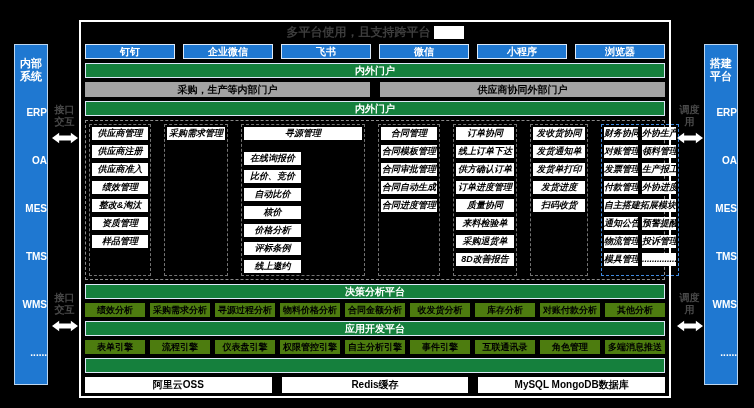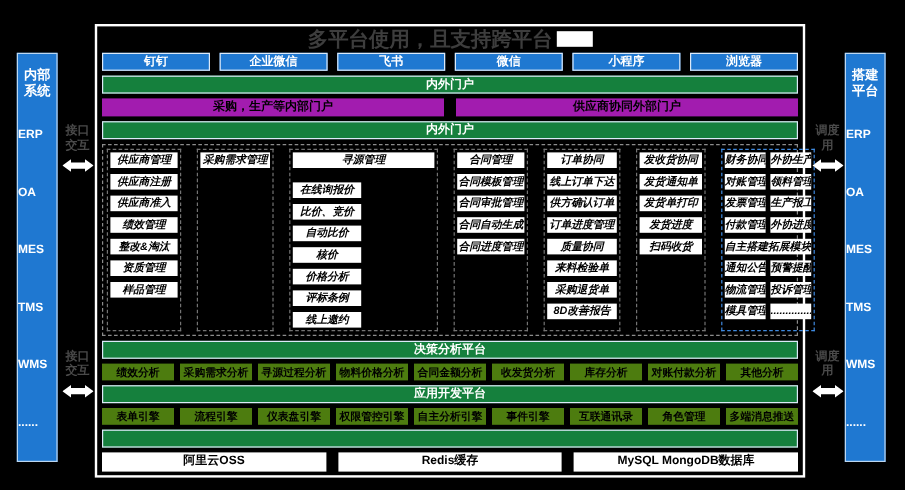--- a/index.html
+++ b/index.html
@@ -8,47 +8,47 @@
 
   
   .sidebar{position:absolute;top:44px;width:34px;height:341px;background:#1f78d1;
            border:1px solid #bcd6f0;display:flex;flex-direction:column;align-items:center;
            box-sizing:border-box;}
   .sidebar.left{left:14px;}
   .sidebar.right{left:704px;}
   .sidebar-title{color:#fff;font-weight:bold;font-size:11px;line-height:1.15;text-align:center;
                  padding-top:12px;width:22px;}
   .sidebar-items{flex:1;display:flex;flex-direction:column;justify-content:space-around;
-                 align-items:flex-start;width:100%;padding:6px 0 8px 0;box-sizing:border-box;}
+                 align-items:flex-end;width:100%;padding:6px 0 8px 0;box-sizing:border-box;}
   .sidebar-item{color:#fff;font-weight:bold;font-size:10px;letter-spacing:0;}
 
   
   .connector{position:absolute;width:29px;display:flex;flex-direction:column;align-items:center;}
   .connector-label{color:#4a4a4a;font-weight:bold;font-size:10px;line-height:1.15;text-align:center;
                    width:22px;word-break:break-all;}
   .connector svg{width:26px;height:14px;margin-top:4px;}
 
   
   .main-box{position:absolute;left:79px;top:20px;width:592px;height:378px;
             border:2px solid #fff;background:#000;box-sizing:border-box;
             display:flex;flex-direction:column;gap:4px;padding:3px 4px;}
   .title-row{height:15px;display:flex;align-items:center;justify-content:center;}
-  .title-text{color:#3d3d3d;font-weight:bold;font-size:17px;font-family:Liberation Mono, monospace;}
+  .title-text{color:#3d3d3d;font-weight:bold;font-size:12px;font-family:Liberation Mono, monospace;}
   .redact{display:inline-block;width:30px;height:13px;background:#fff;margin-left:3px;vertical-align:middle;}
 
   .platform-row{display:flex;gap:8px;height:15px;}
   .platform-row .pill{flex:1;background:#1f78d1;border:1px solid #dce9f8;color:#fff;
                       font-weight:bold;font-size:10px;text-align:center;line-height:13px;
                       box-sizing:border-box;overflow:hidden;white-space:nowrap;}
 
   .bar{height:30px;background:#15803d;border:1px solid #dce9f8;color:#fff;font-weight:bold;
        font-size:10px;text-align:center;line-height:13px;box-sizing:border-box;}
 
   .portal-row{display:flex;gap:10px;height:15px;}
-  .portal-row .white-box{flex:1;background:#a21caf;color:#000;font-weight:bold;font-size:10px;
+  .portal-row .white-box{flex:1;background:#a3a3a3;color:#000;font-weight:bold;font-size:10px;
                          text-align:center;line-height:15px;overflow:hidden;white-space:nowrap;}
 
   
   .modules{flex:1;display:grid;grid-template-columns:62px 64px 124px 62px 64px 58px 1fr;
            gap:13px;border:1px dashed rgba(255,255,255,.55);padding:3px;box-sizing:border-box;font-style:italic;}
   .mcol{border:1px dashed rgba(255,255,255,.45);padding:2px;box-sizing:border-box;}
   .mcol.blue-dash{border:1px dashed #3f8ae0;}
   .mbtn,.mhead{background:#fff;color:#000;font-weight:bold;font-size:9px;height:13px;
                line-height:13px;text-align:center;overflow:hidden;white-space:nowrap;}
   .mhead{margin-bottom:5px;}

